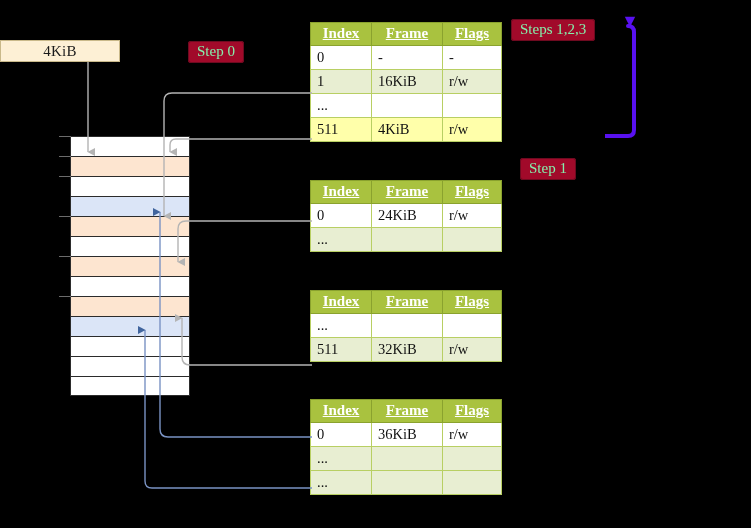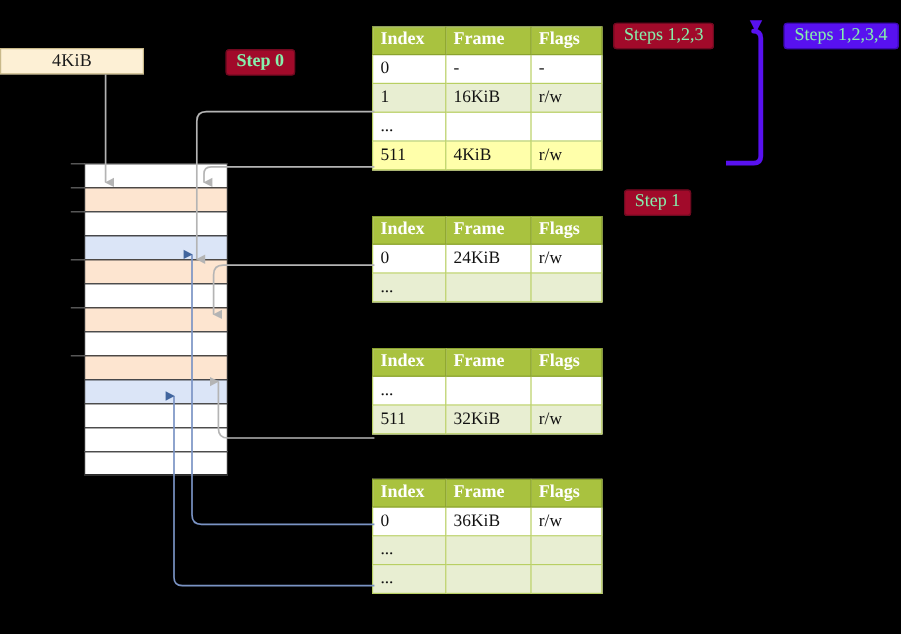--- a/index.html
+++ b/index.html
@@ -31,21 +31,21 @@
     color: #86efac;
     font-size: 15px;
     padding: 2px 9px 3px 9px;
     border-radius: 3px;
     white-space: nowrap;
     line-height: 1.15;
   }
   .badge-dark-red { background: #a10a2a; box-shadow: 0 0 0 1px #6e0a20 inset; }
   .badge-blue     { background: #5811f0; box-shadow: 0 0 0 1px #3b09b5 inset; }
 
-  #badge-step0  { left: 188px; top: 41px; font-weight: bold; }
+  #badge-step0  { left: 188px; top: 41px; }
   #badge-step123{ left: 511px; top: 19px; }
   #badge-step1234{ left: 653px; top: 19px; }
   #badge-step4  { left: 520px; top: 158px; }
 
   
   .memcol { left: 70px; top: 136px; width: 120px; height: 278px; }
   .memrow {
     position: absolute; left: 0; width: 120px; height: 20px;
     box-sizing: border-box;
     border-top: 1px solid #2b2b2b;
@@ -66,25 +66,26 @@
   .ptable {
     border-collapse: collapse;
     font-size: 14.5px;
     color: #111111;
     background: #ffffff;
   }
   .ptable th {
     background: #a9c23f;
     color: #ffffff;
     font-weight: bold;
-    text-align: left;
+    text-align: center;
     padding: 2px 6px 3px 6px;
     border: 1px solid #8aa22e;
     font-size: 15px;
     white-space: nowrap;
+    text-decoration: underline;
   }
   .ptable td {
     border: 1px solid #b8cf63;
     padding: 2px 6px 3px 6px;
     background: #ffffff;
     white-space: nowrap;
     height: 18px;
   }
   .ptable tr.alt td { background: #e8eed2; }
   .ptable tr.hl td  { background: #ffffaa; }
@@ -107,21 +108,20 @@
 <body>
 
 <div id="stage">
 
   <div class="abs memsize-box">
     <span>4KiB</span>
   </div>
 
   <div class="abs badge badge-dark-red" id="badge-step0">Step 0</div>
   <div class="abs badge badge-dark-red" id="badge-step123">Steps 1,2,3</div>
-  <div class="abs badge badge-blue" id="badge-step1234">Steps 1,2,3,4</div>
   <div class="abs badge badge-dark-red" id="badge-step4">Step 1</div>
 
   <div class="abs memcol" id="memcol">
       <div class="memrow" style="top: 0px;">
         <div class="memtick" style="top: -1px;"></div>
       </div>
       <div class="memrow peach" style="top: 20px;">
         <div class="memtick" style="top: -1px;"></div>
       </div>
       <div class="memrow" style="top: 40px;">

